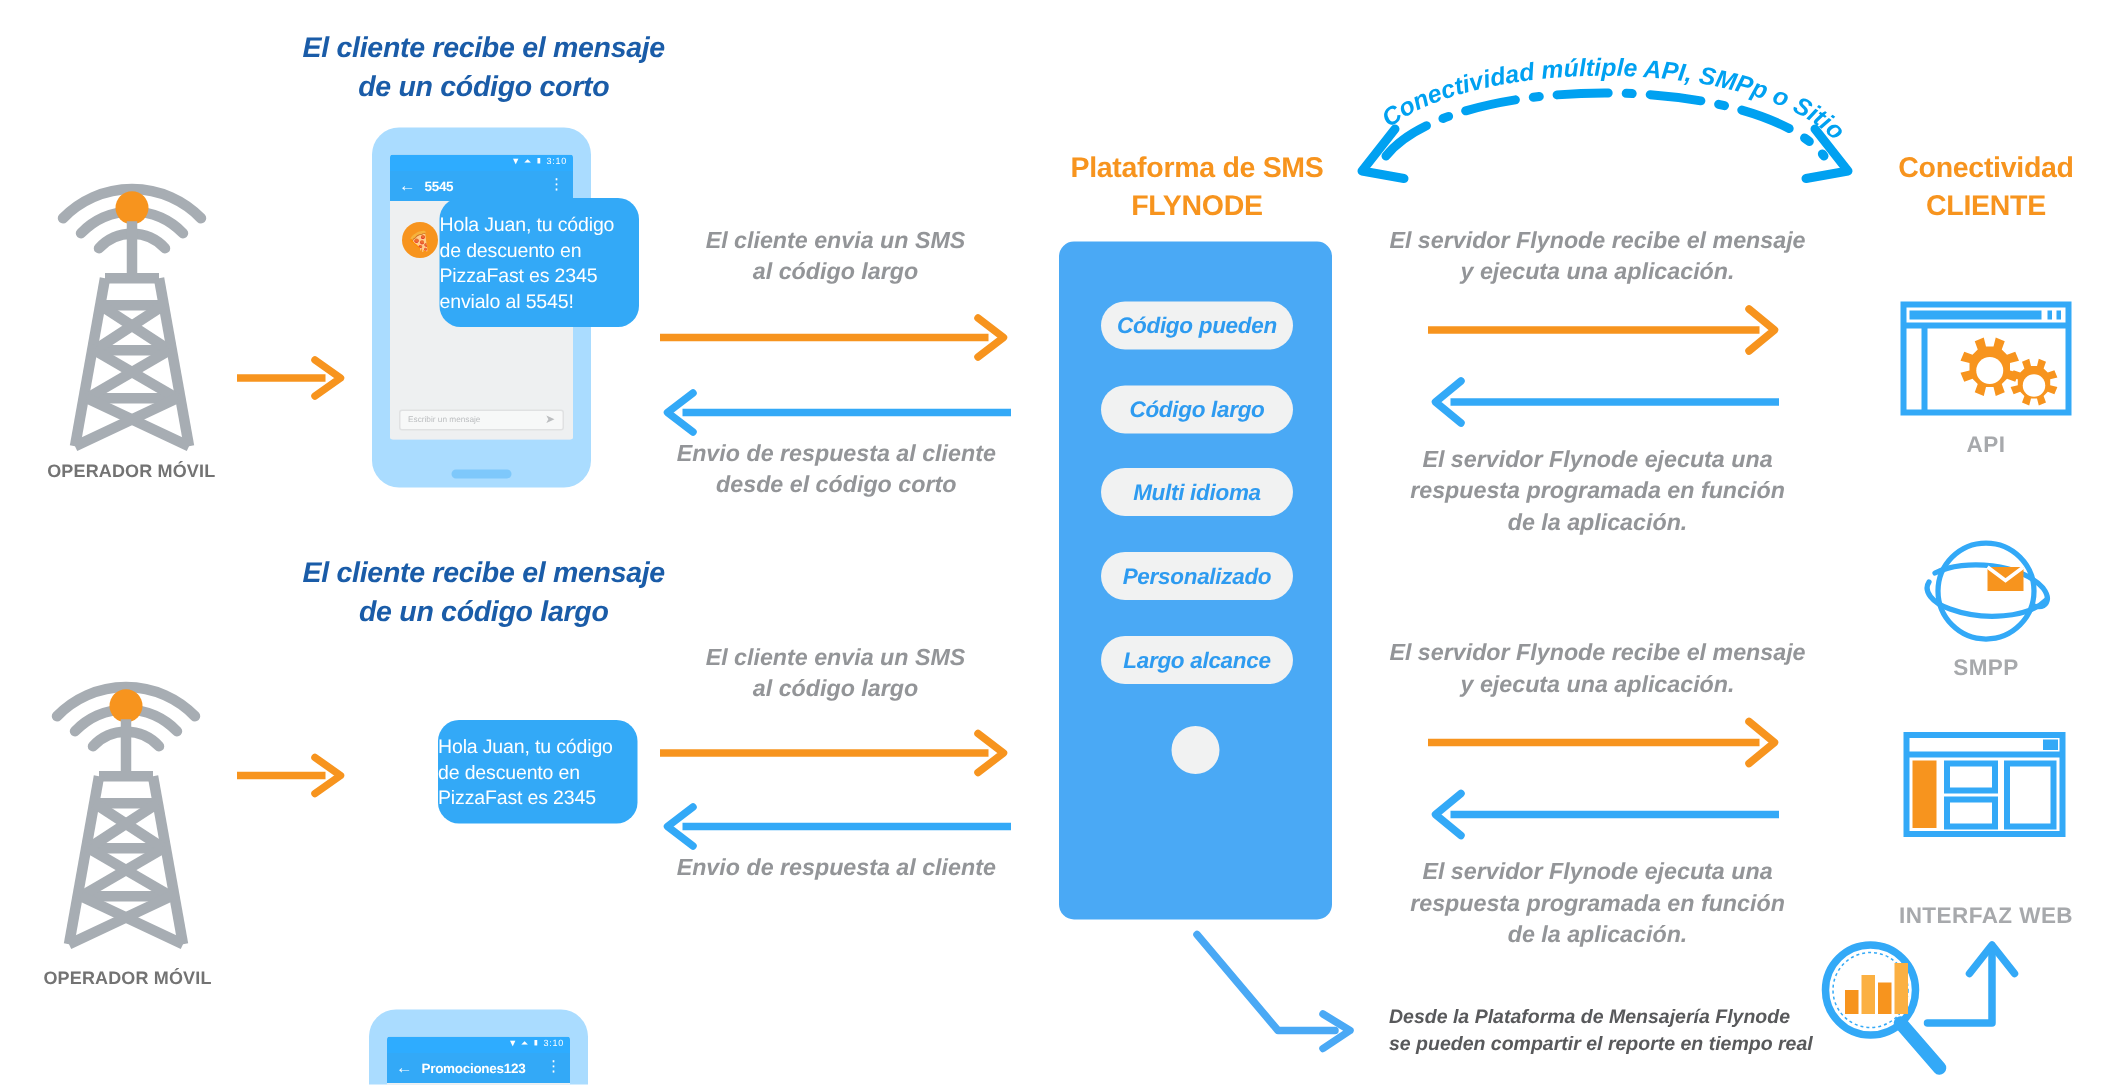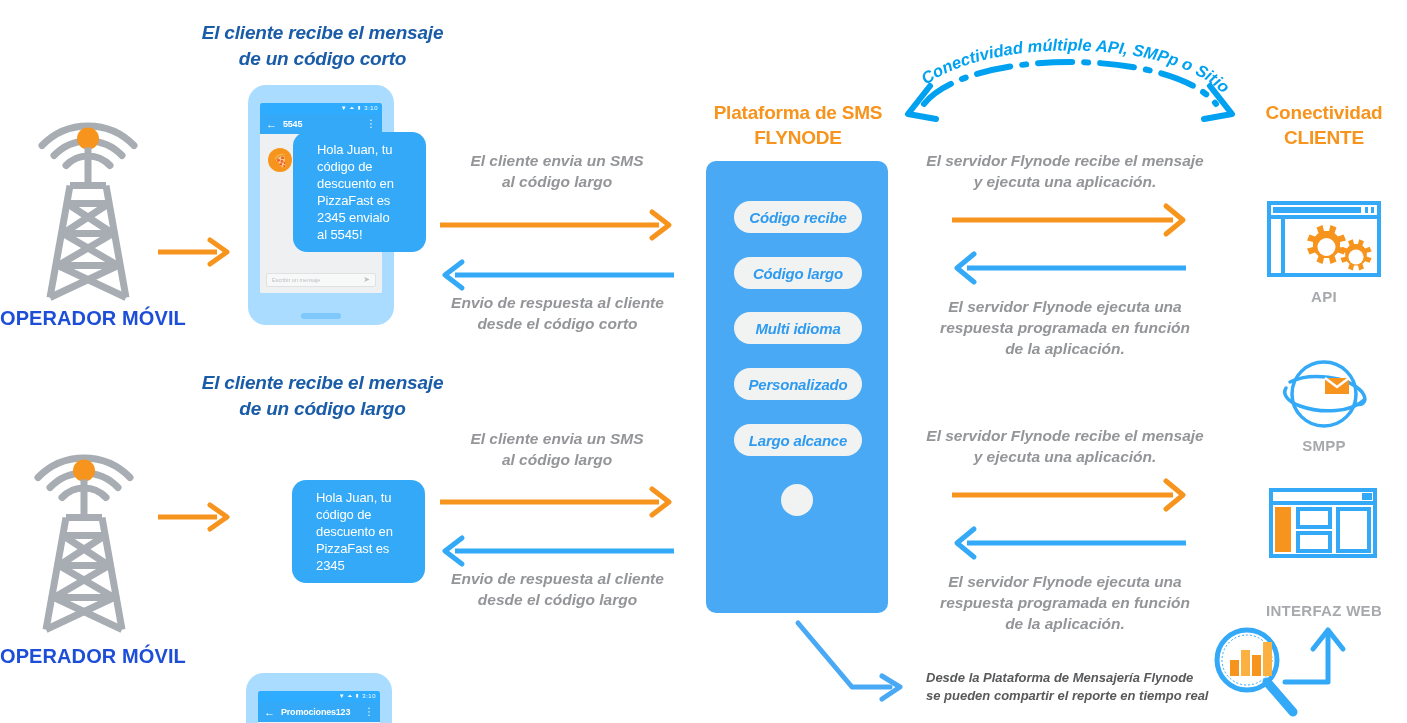--- a/index.html
+++ b/index.html
@@ -25,23 +25,23 @@
   }
   .orange-heading {
     color: #f7941e;
     font-weight: bold;
     font-size: 19px;
     line-height: 25px;
     text-align: center;
     letter-spacing: -0.2px;
   }
   .operator-label {
-    color: #1d4ed8;
-    font-weight: bold;
-    font-size: 20px;
+    color: #737373;
+    font-weight: bold;
+    font-size: 12px;
     letter-spacing: 0.1px;
     text-align: center;
     white-space: nowrap;
   }
   .gray-note {
     color: #939598;
     font-style: italic;
     font-weight: bold;
     font-size: 15.5px;
     line-height: 21px;
@@ -107,21 +107,21 @@
     width: 24px; height: 24px; border-radius: 50%;
     background: #f7941e;
     display: flex; align-items: center; justify-content: center;
     font-size: 13px; color: #ffffff;
   }
   .bubble {
     position: absolute;
     background: #33a9f7;
     color: #ffffff;
     border-radius: 14px;
-    padding: 9px 24px;
+    padding: 9px 0;
     font-size: 13px;
     line-height: 17px;
     letter-spacing: -0.1px;
   }
   .timestamp {
     position: absolute;
     font-size: 6px;
     color: #a7a9ac;
     letter-spacing: -0.1px;
   }
@@ -316,30 +316,29 @@
   <svg class="abs" style="left:438px; top:485px;" width="238" height="34">
     <line x1="2" y1="17" x2="221" y2="17" stroke="#f7941e" stroke-width="5"></line>
     <polyline points="214,4 231,17 214,30" fill="none" stroke="#f7941e" stroke-width="5" stroke-linecap="round" stroke-linejoin="round"></polyline>
   </svg>
   <svg class="abs" style="left:438px; top:534px;" width="238" height="34">
     <line x1="17" y1="17" x2="236" y2="17" stroke="#33a9f7" stroke-width="5"></line>
     <polyline points="24,4 7,17 24,30" fill="none" stroke="#33a9f7" stroke-width="5" stroke-linecap="round" stroke-linejoin="round"></polyline>
   </svg>
   <div class="abs gray-note" style="left:430px; top:568px; width:255px;">
     <div>Envio de respuesta al cliente</div>
-    <div>desde el código largo</div>
   </div>
 
   <div class="abs orange-heading" style="left:700px; top:100px; width:196px;">
     <div>Plataforma de SMS</div>
     <div>FLYNODE</div>
   </div>
 
   <div class="abs platform-panel" style="left:706px; top:161px; width:182px; height:452px;">
-    <div class="pill" style="position:absolute; left:28px; top:40px; width:128px;">Código recibe</div>
+    <div class="pill" style="position:absolute; left:28px; top:40px; width:128px;">Código pueden</div>
     <div class="pill" style="position:absolute; left:28px; top:96px; width:128px;">Código largo</div>
     <div class="pill" style="position:absolute; left:28px; top:151px; width:128px;">Multi idioma</div>
     <div class="pill" style="position:absolute; left:28px; top:207px; width:128px;">Personalizado</div>
     <div class="pill" style="position:absolute; left:28px; top:263px; width:128px;">Largo alcance</div>
     <div class="dot-btn" style="position:absolute; left:75px; top:323px;"></div>
   </div>
 
   <div class="abs gray-note" style="left:920px; top:150px; width:290px;">
     <div>El servidor Flynode recibe el mensaje</div>
     <div>y ejecuta una aplicación.</div>

